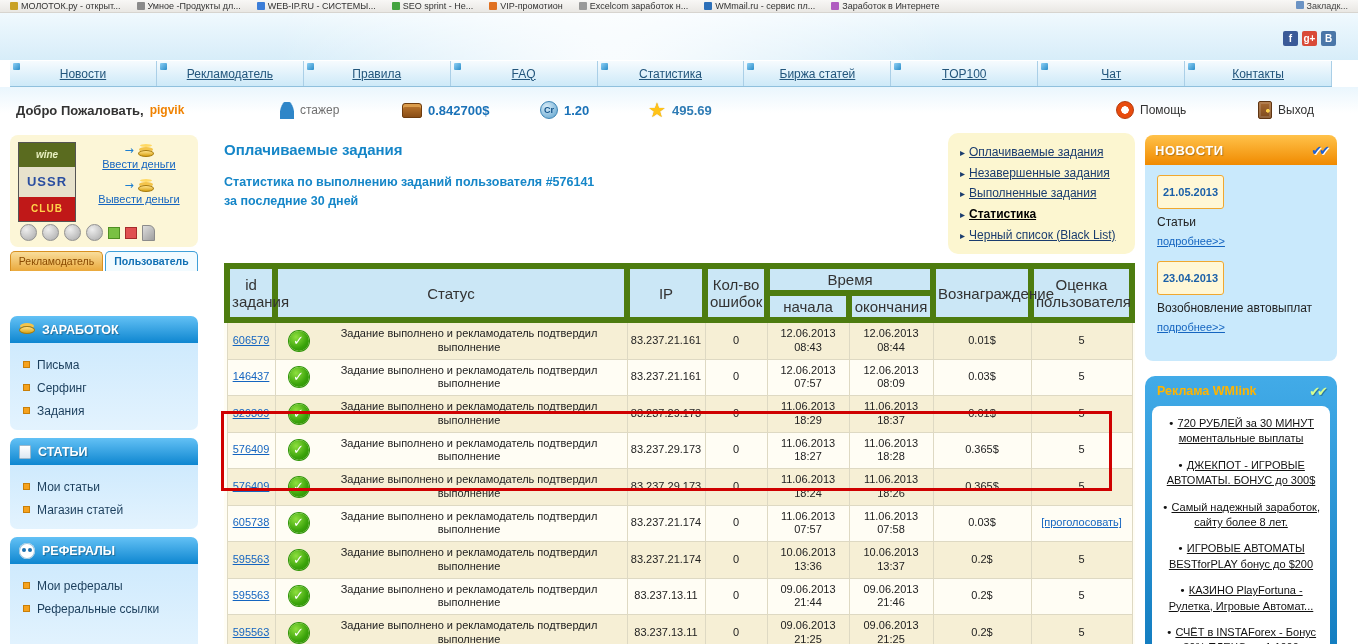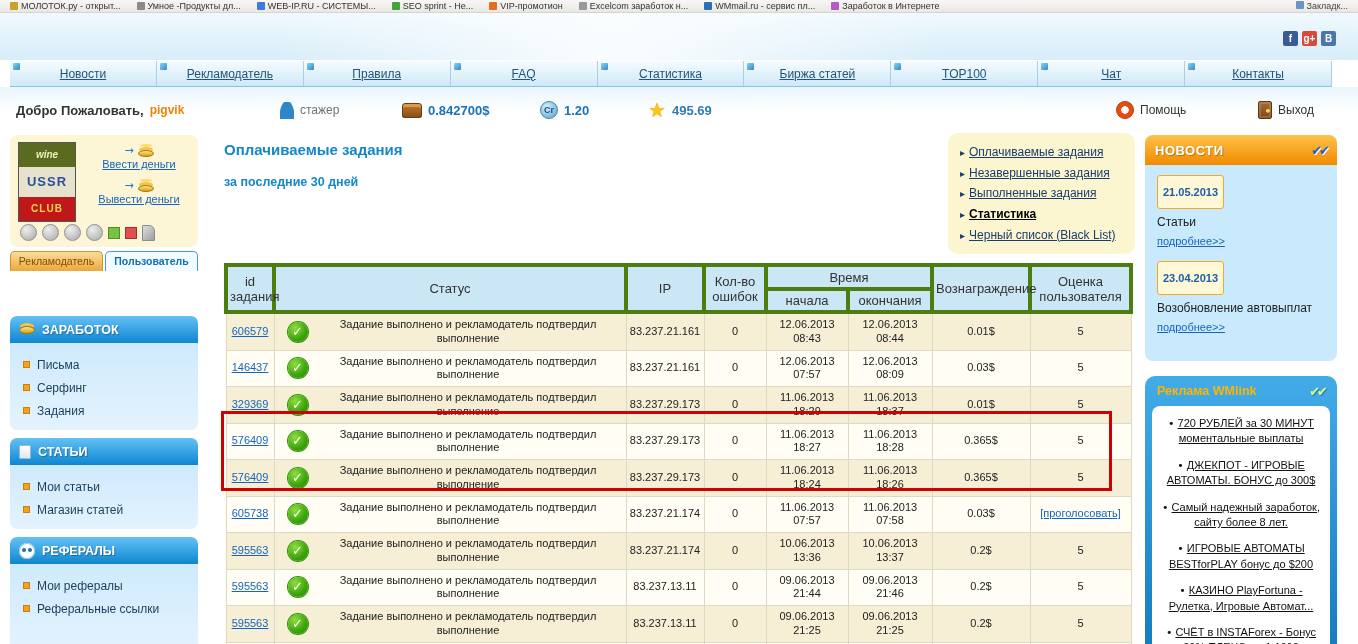--- a/index.html
+++ b/index.html
@@ -77,21 +77,21 @@
 #main-col{position:absolute;left:210px;top:135px;width:925px}
 .page-title{position:absolute;left:14px;top:6px;font-size:15px;font-weight:bold;color:#1586c8}
 .page-subtitle{position:absolute;left:14px;top:38px;font-size:12.5px;font-weight:bold;color:#1586c8;line-height:1.55}
 .quick-box{position:absolute;left:738px;top:-2px;width:187px;background:#fcf6d0;border-radius:10px;padding:9px 12px}
 .qm-item{font-size:12px;line-height:1.72;white-space:nowrap}
 .qm-arrow{color:#1a3c6e;font-family:"DejaVu Sans",sans-serif;font-size:10px;margin-right:4px}
 .qm-item a{color:#1a3c6e}
 .qm-item a.active{color:#000;font-weight:bold}
 .table-wrap{position:absolute;left:14px;top:128px;width:905px}
 .task-table{border-collapse:collapse;width:905px;table-layout:fixed;background:#fffdf4;border:1px solid #b5d4e6}
-.task-table th{background:#cbe7f6;border:4px solid #4d7c0f;font-weight:normal;font-size:13px;color:#333;padding:2px}
+.task-table th{background:#cbe7f6;border:6px solid #4d7c0f;font-weight:normal;font-size:15px;color:#333;padding:2px}
 .task-table thead tr:first-child th{height:24px}
 .task-table thead tr:last-child th{height:18px}
 .task-table td{border:1px solid #ded9c3;font-size:11px;color:#222;text-align:center;padding:4px 2px;height:36px;line-height:1.25}
 .task-table tbody tr:nth-child(odd){background:#f6efd5}
 .task-table tbody tr:nth-child(even){background:#fffdf4}
 .cell-status{position:relative;padding-left:46px !important;padding-right:10px !important}
 .check-icon{position:absolute;left:13px;top:50%;margin-top:-10px;width:20px;height:20px;border-radius:50%;background:radial-gradient(circle at 35% 30%,#8edf3e,#3aa30a 60%,#2a8a04);color:#fff;font:bold 13px/20px "DejaVu Sans",sans-serif;text-align:center;box-shadow:0 0 0 1px #2f9507}
 .id-link{color:#1565c0;font-size:11px}
 .vote-link{color:#1565c0;font-size:11px}
 .highlight-box{position:absolute;left:-3px;top:148px;width:891px;height:80px;border:3px solid #cf0000;pointer-events:none;z-index:4}
@@ -357,20 +357,21 @@
 
         <div class="menu-item"></div>
 
     </div>
   </div>
 </div>
 
 <div id="main-col">
   <div class="page-title">Оплачиваемые задания</div>
   <div class="page-subtitle">
+    <div>Статистика по выполнению заданий пользователя #576141</div>
     <div>за последние 30 дней</div>
   </div>
   <div class="quick-box">
 
       <div class="qm-item"><span class="qm-arrow">▸</span><a>Оплачиваемые задания</a></div>
 
       <div class="qm-item"><span class="qm-arrow">▸</span><a>Незавершенные задания</a></div>
 
       <div class="qm-item"><span class="qm-arrow">▸</span><a>Выполненные задания</a></div>
 

